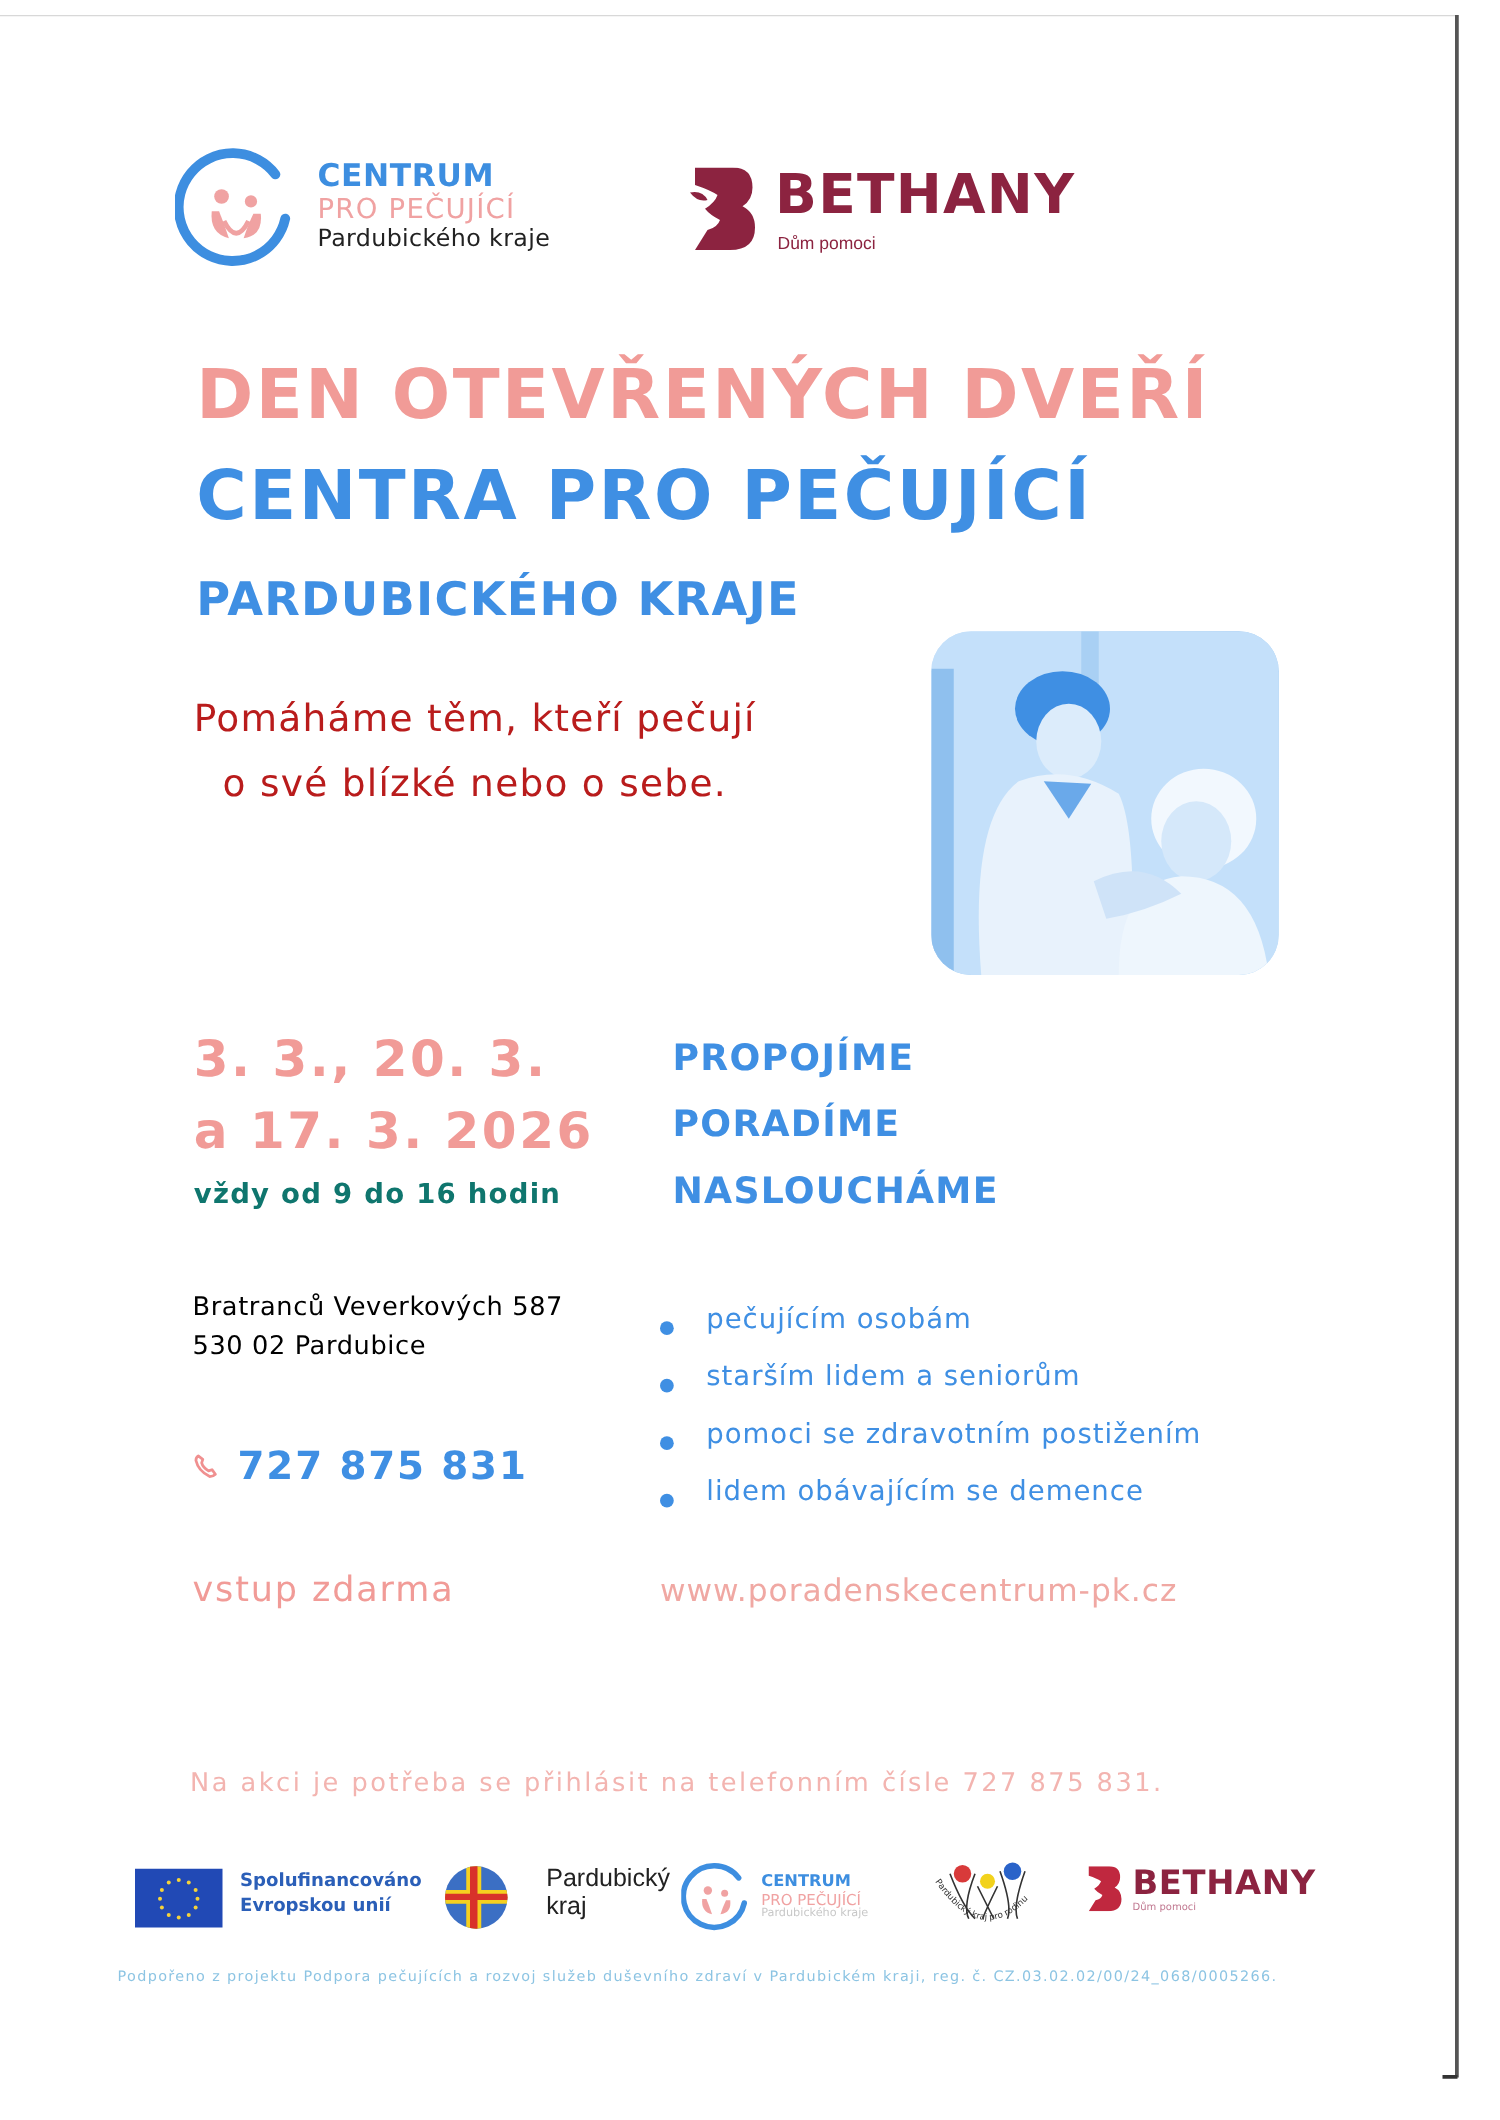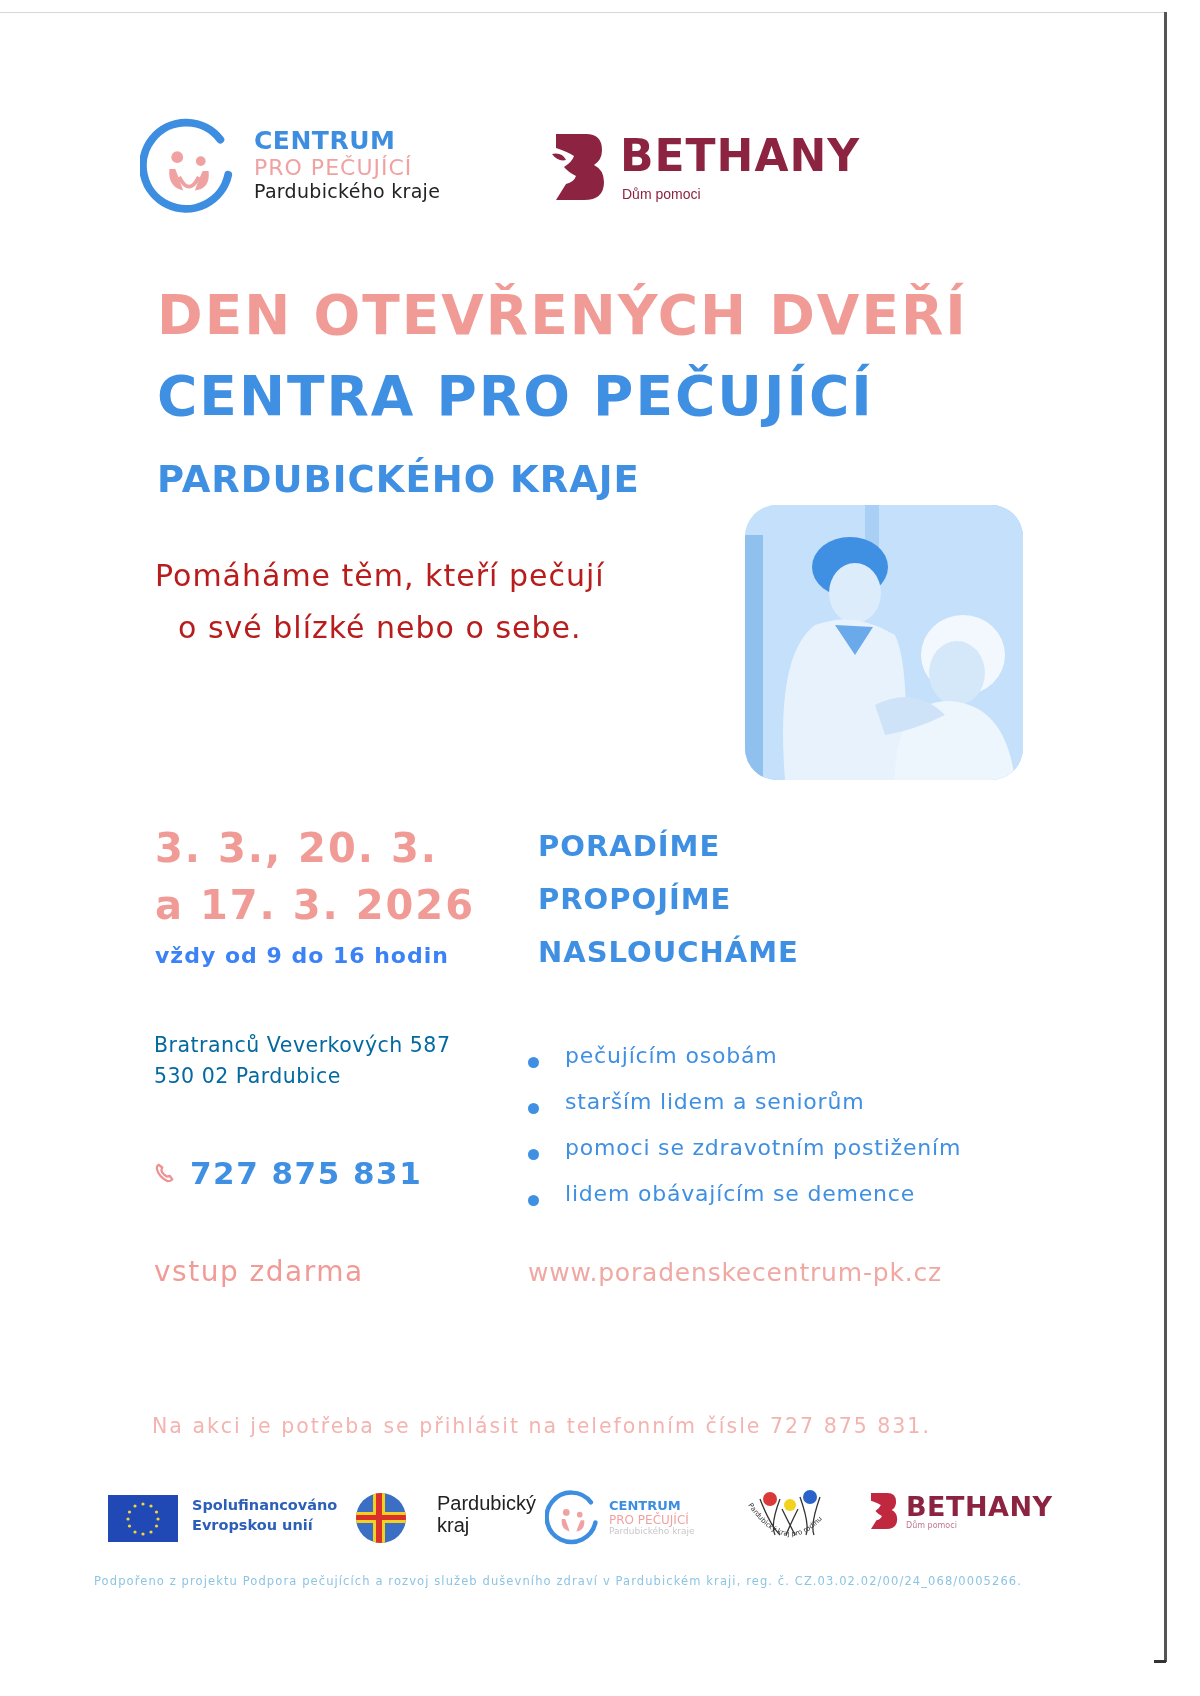--- a/index.html
+++ b/index.html
@@ -28,25 +28,25 @@
   
   .title1 { left: 157px; top: 283px; color: #f19b97; font-weight: bold; font-size: 55px; letter-spacing: 2px; white-space: nowrap; }
   .title2 { left: 157px; top: 364px; color: #3f8fe3; font-weight: bold; font-size: 55px; letter-spacing: 2px; white-space: nowrap; }
   .title3 { left: 157px; top: 458px; color: #3f8fe3; font-weight: bold; font-size: 37px; letter-spacing: 1px; white-space: nowrap; }
 
   .intro { left: 155px; top: 550px; color: #b91c1c; font-size: 30px; line-height: 52px; letter-spacing: 1px; text-align: center; }
 
   .photo { left: 745px; top: 505px; width: 278px; height: 275px; border-radius: 32px; overflow: hidden; background: linear-gradient(135deg, #cfe6fb 0%, #9fcaf3 45%, #bcdcf8 100%); }
 
   .dates { left: 155px; top: 820px; color: #f19b97; font-weight: bold; font-size: 40px; line-height: 57px; letter-spacing: 2px; white-space: nowrap; }
-  .hours { left: 155px; top: 943px; color: #3b82f6; font-weight: bold; font-size: 22px; letter-spacing: 1px; white-space: nowrap; }
+  .hours { left: 155px; top: 943px; color: #0f766e; font-weight: bold; font-size: 22px; letter-spacing: 1px; white-space: nowrap; }
 
   .verbs { left: 538px; top: 820px; color: #3f8fe3; font-weight: bold; font-size: 29px; line-height: 53px; letter-spacing: 1px; }
 
-  .address { left: 154px; top: 1030px; color: #0369a1; font-size: 20.5px; line-height: 31px; letter-spacing: 0.5px; }
+  .address { left: 154px; top: 1030px; color: #000000; font-size: 20.5px; line-height: 31px; letter-spacing: 0.5px; }
 
   .phone { left: 154px; top: 1155px; display: flex; align-items: center; gap: 14px; }
   .phone-num { color: #3f8fe3; font-weight: bold; font-size: 31px; letter-spacing: 1.5px; text-align: center; }
 
   .targets { left: 525px; top: 1022px; list-style: none; }
   .targets li { display: flex; align-items: flex-end; height: 46px; color: #3f8fe3; font-size: 22px; letter-spacing: 0.8px; white-space: nowrap; }
   .targets .dot { width: 11px; height: 11px; border-radius: 50%; background: #3f8fe3; margin-right: 26px; margin-left: 3px; }
 
   .free { left: 154px; top: 1255px; color: #f19b97; font-weight: normal; font-size: 28px; letter-spacing: 1.5px; }
   .web { left: 528px; top: 1258px; color: #f0a8a3; font-size: 25px; letter-spacing: 0.8px; white-space: nowrap; }
@@ -130,22 +130,22 @@
   </svg>
 </div>
 
 <div class="abs dates">
   <div>3. 3., 20. 3.</div>
   <div>a 17. 3. 2026</div>
 </div>
 <div class="abs hours">vždy od 9 do 16 hodin</div>
 
 <div class="abs verbs">
+  <div>PROPOJÍME</div>
   <div>PORADÍME</div>
-  <div>PROPOJÍME</div>
   <div>NASLOUCHÁME</div>
 </div>
 
 <div class="abs address">
   <div>Bratranců Veverkových 587</div>
   <div>530 02 Pardubice</div>
 </div>
 
 <div class="abs phone">
   <svg width="22" height="22" viewBox="0 0 24 24">

